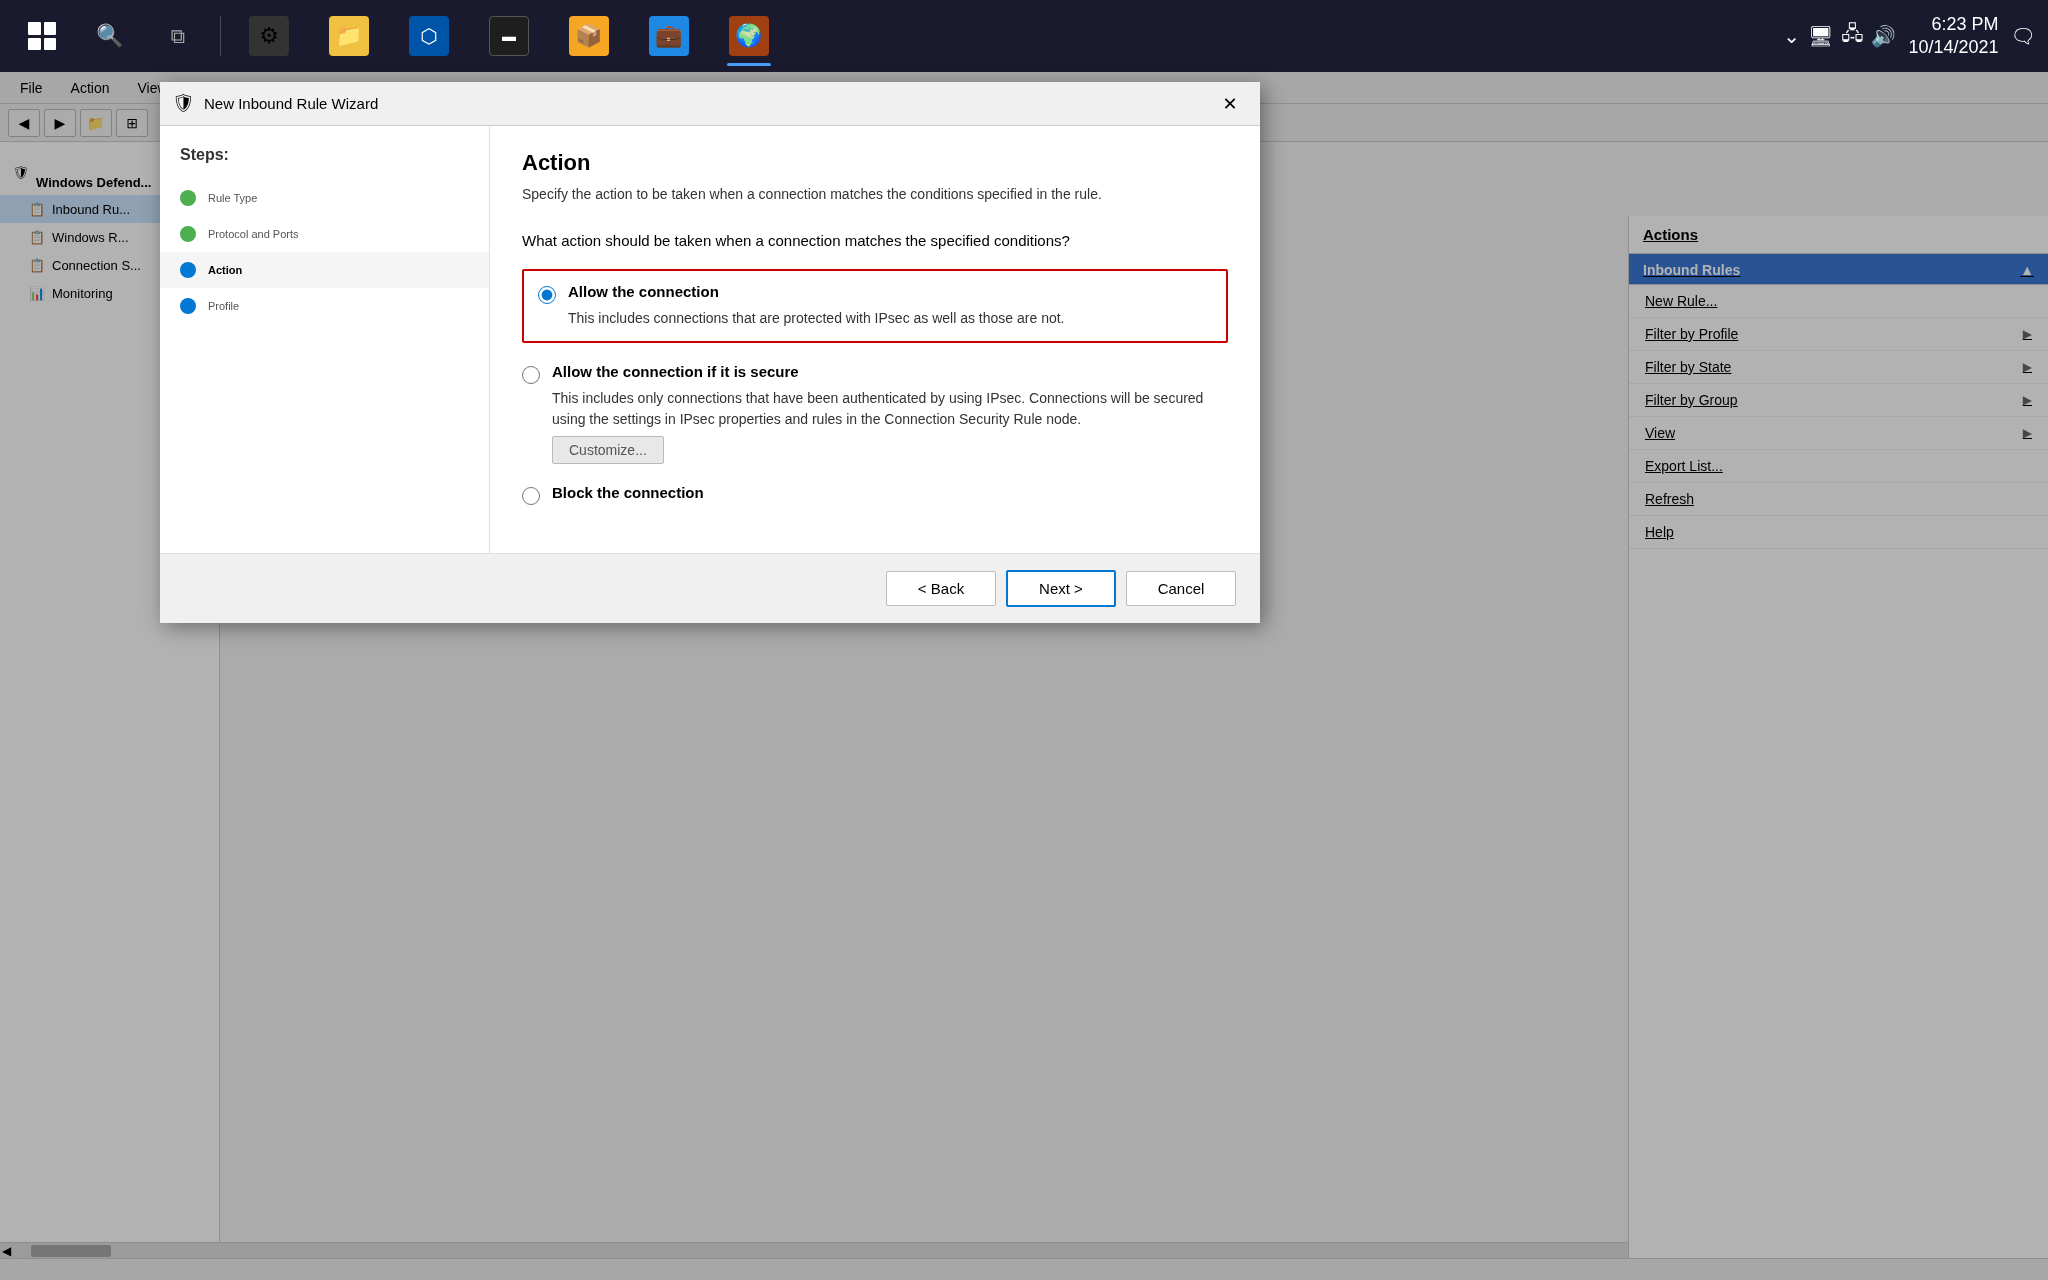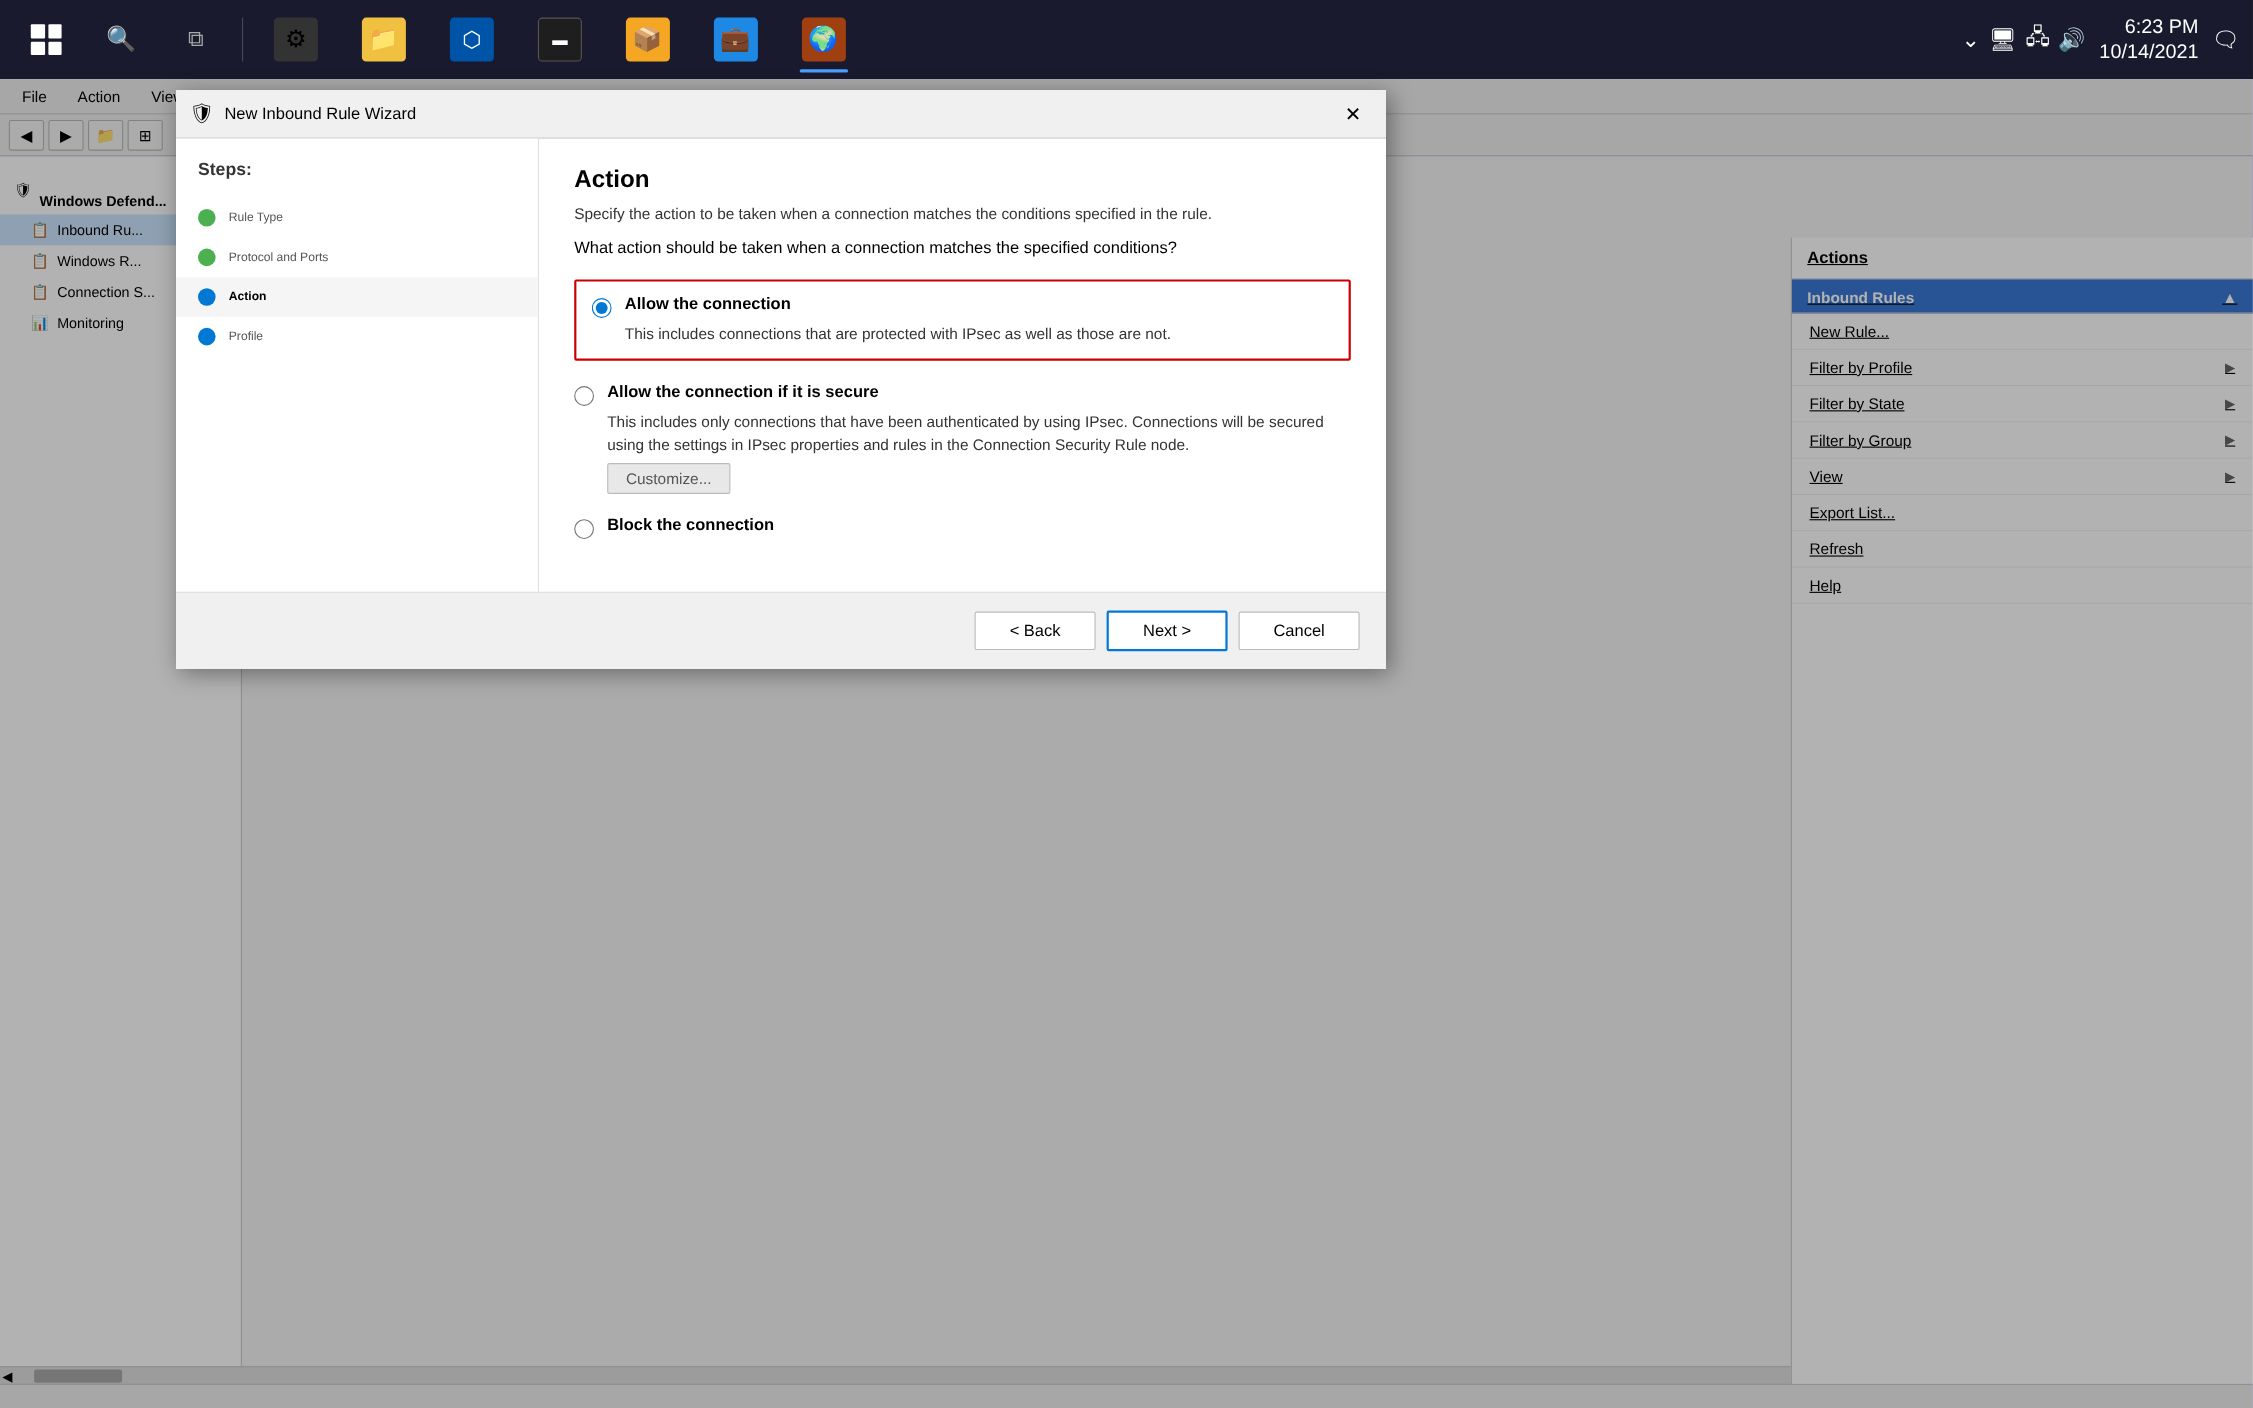--- a/index.html
+++ b/index.html
@@ -135,21 +135,21 @@
     .wizard-step.active { font-weight: bold; color: #000; background: #f5f5f5; }
     .wizard-step.inactive { color: #555; }
     .step-dot {
       width: 16px; height: 16px; border-radius: 50%; flex-shrink: 0;
       display: flex; align-items: center; justify-content: center;
     }
     .step-dot.blue { background: #0078d4; }
     .step-dot.green { background: #4caf50; }
     .dialog-right { flex: 1; padding: 24px 32px; display: flex; flex-direction: column; }
     .dialog-page-title { font-size: 22px; font-weight: bold; margin-bottom: 10px; color: #000; }
-    .dialog-page-subtitle { font-size: 14px; color: #333; margin-bottom: 15px; }
+    .dialog-page-subtitle { font-size: 14px; color: #333; margin-bottom: 30px; }
     .dialog-question { font-size: 15px; margin-bottom: 20px; color: #000; }
     .radio-option { margin-bottom: 20px; }
     .radio-label {
       display: flex; align-items: flex-start; gap: 12px; cursor: pointer; margin-bottom: 4px;
     }
     .radio-input { margin-top: 3px; width: 18px; height: 18px; flex-shrink: 0; accent-color: #0078d4; }
     .radio-title { font-size: 15px; font-weight: bold; color: #000; }
     .radio-desc { font-size: 14px; color: #333; margin-left: 30px; line-height: 1.5; }
     .radio-selected-box {
       border: 2px solid #c00; border-radius: 2px;

